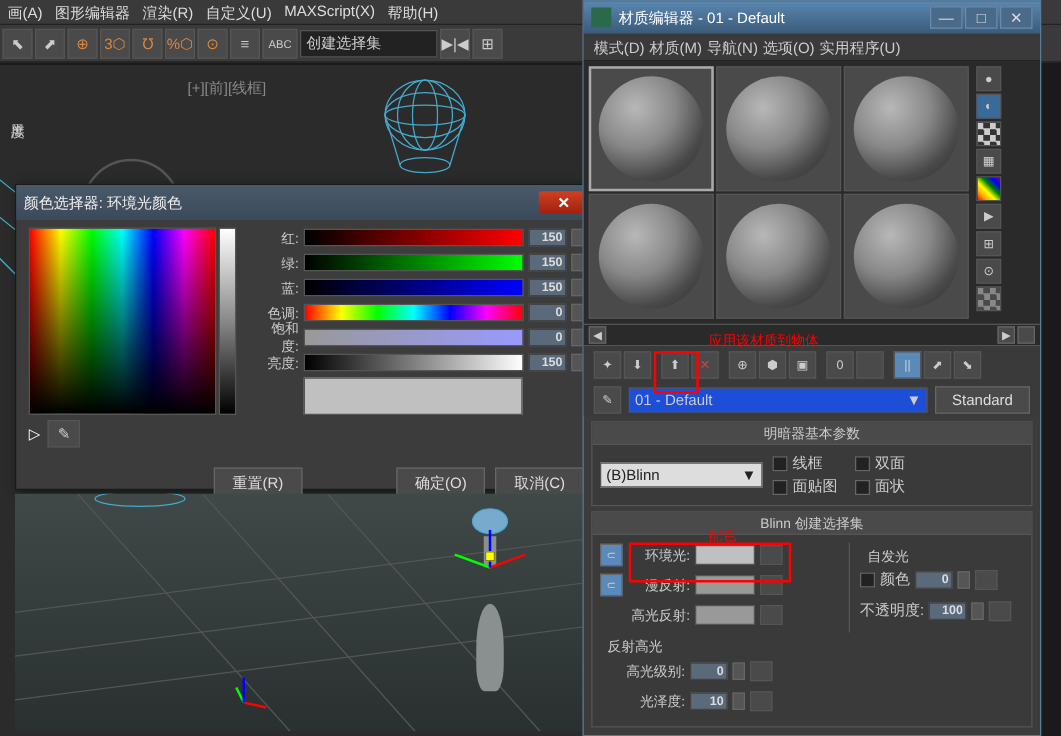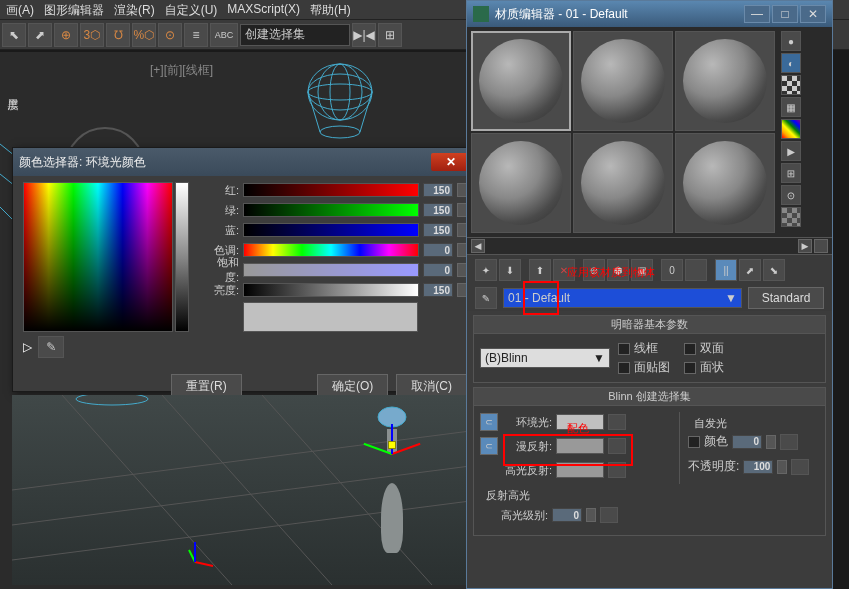--- a/index.html
+++ b/index.html
@@ -259,20 +259,27 @@
 
 <div class="mat-editor">
   <div class="mat-titlebar">
     <div class="icon"></div>
     <span>材质编辑器 - 01 - Default</span>
     <div class="spacer"></div>
     <div class="win-btn">—</div>
     <div class="win-btn">□</div>
     <div class="win-btn close">✕</div>
   </div>
+  <div class="mat-menubar">
+    <span>模式(D)</span>
+    <span>材质(M)</span>
+    <span>导航(N)</span>
+    <span>选项(O)</span>
+    <span>实用程序(U)</span>
+  </div>
   <div class="mat-samples">
     <div class="sample-grid">
       <div class="sample-slot active">
           <div class="sphere"></div>
         </div>
       <div class="sample-slot">
           <div class="sphere"></div>
         </div>
       <div class="sample-slot">
           <div class="sphere"></div>
@@ -403,15 +410,21 @@
           </div>
         </div>
       </div>
       <div class="section-label">反射高光</div>
       <div class="param-row">
         <label style="width:68px">高光级别:</label>
         <input class="num-input" value="0" style="">
         <div class="spinner"></div>
         <div class="mat-tiny"></div>
       </div>
+      <div class="param-row">
+        <label style="width:68px">光泽度:</label>
+        <input class="num-input" value="10" style="">
+        <div class="spinner"></div>
+        <div class="mat-tiny"></div>
+      </div>
     </div>
   </div>
 </div>
 
 </body></html>

